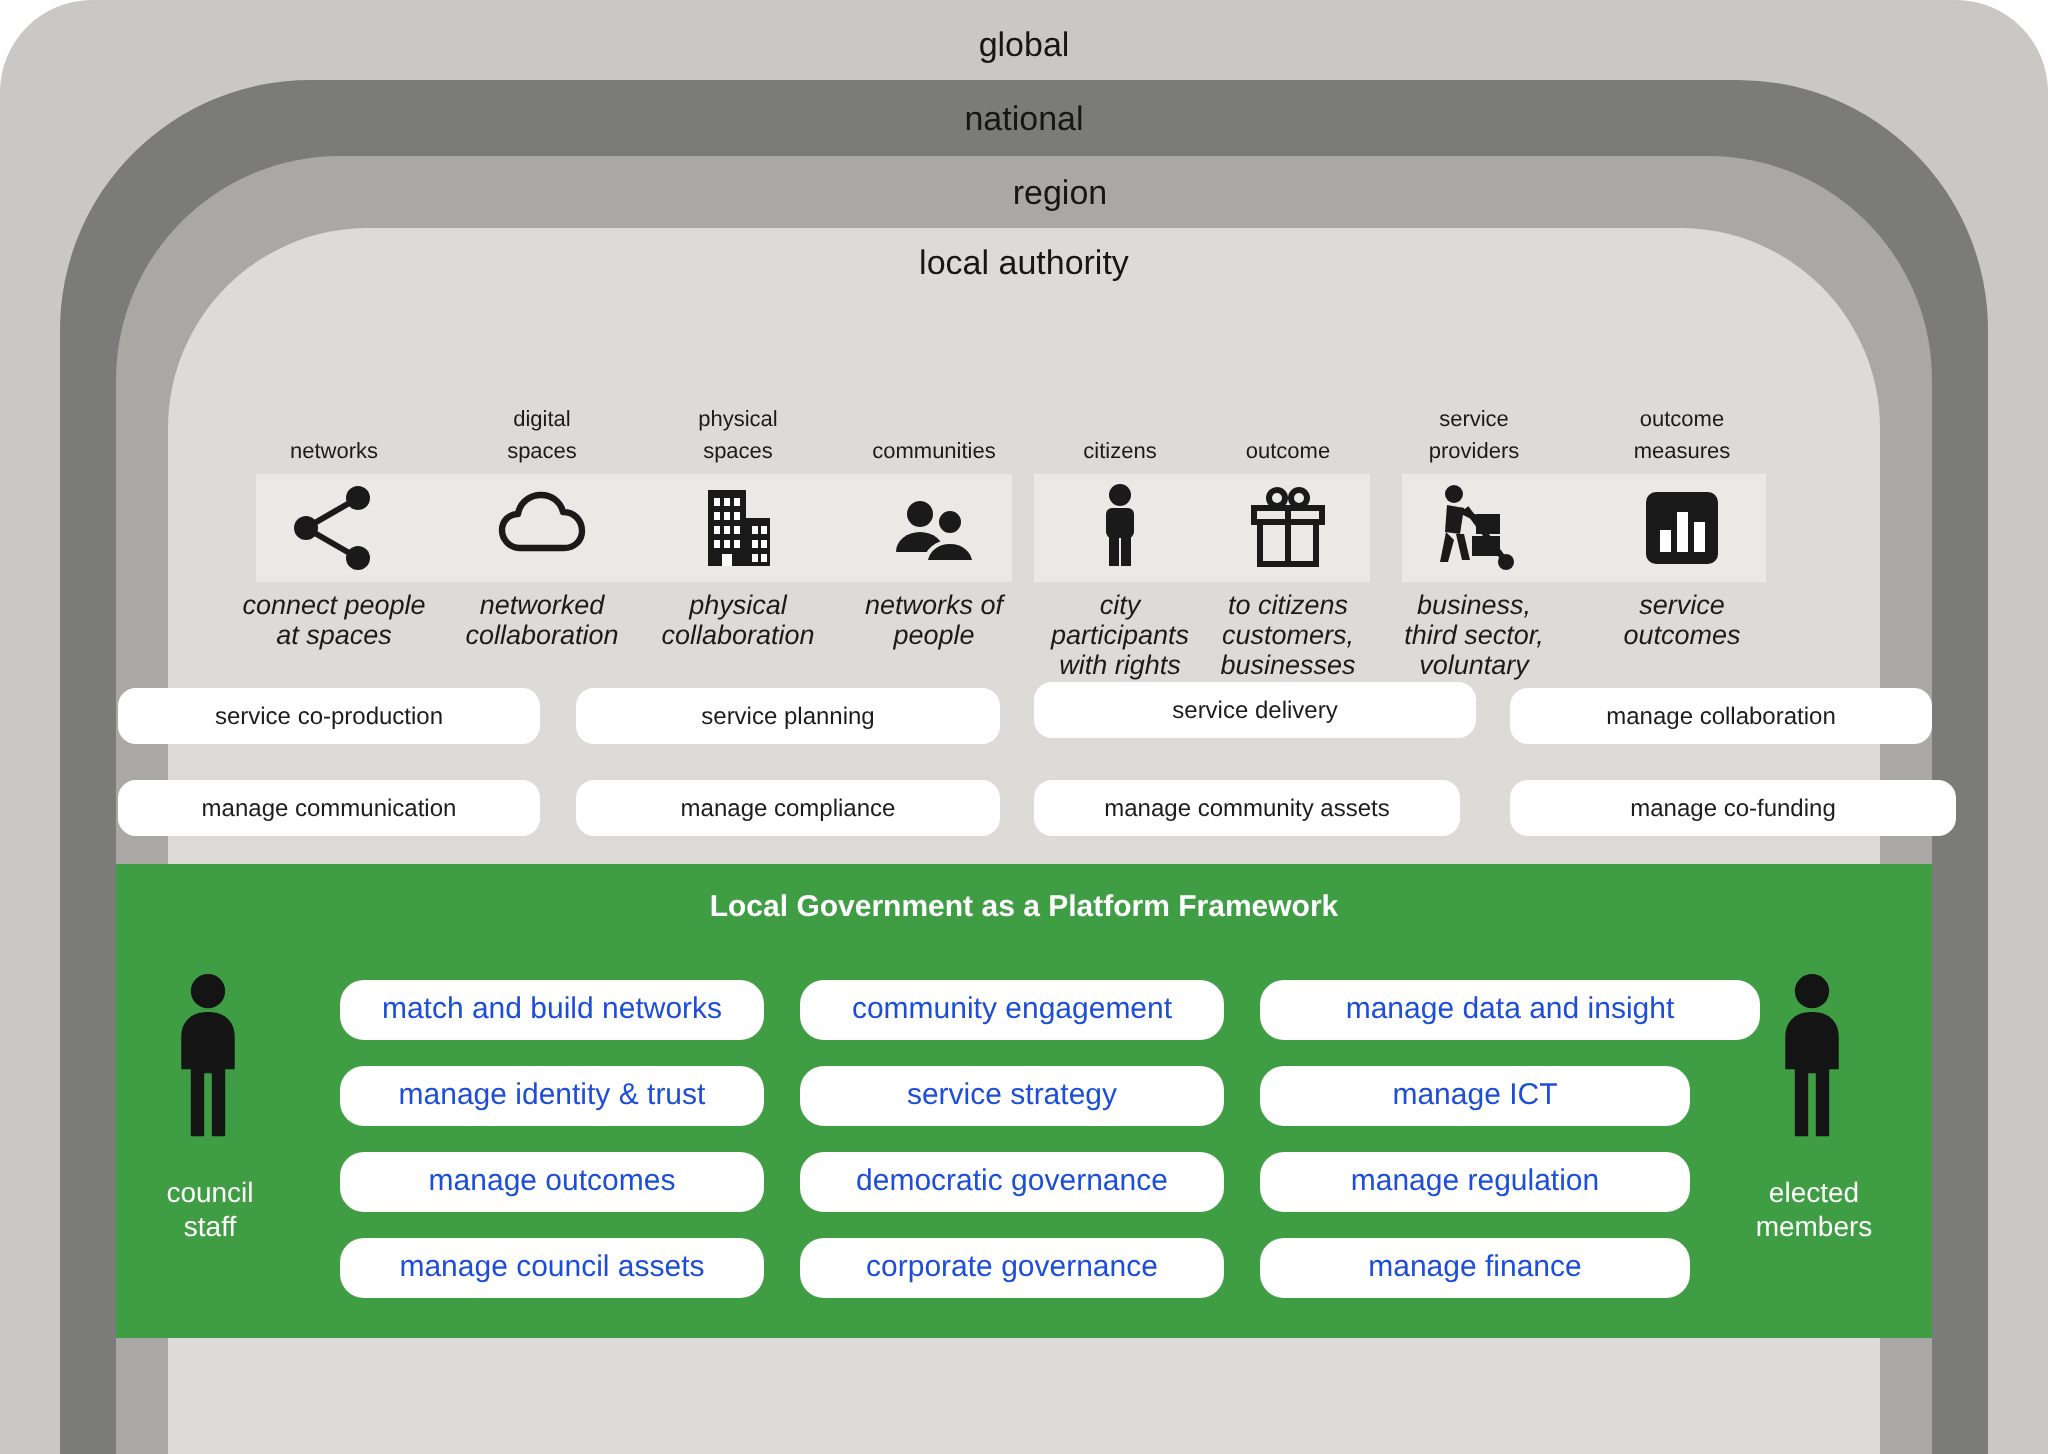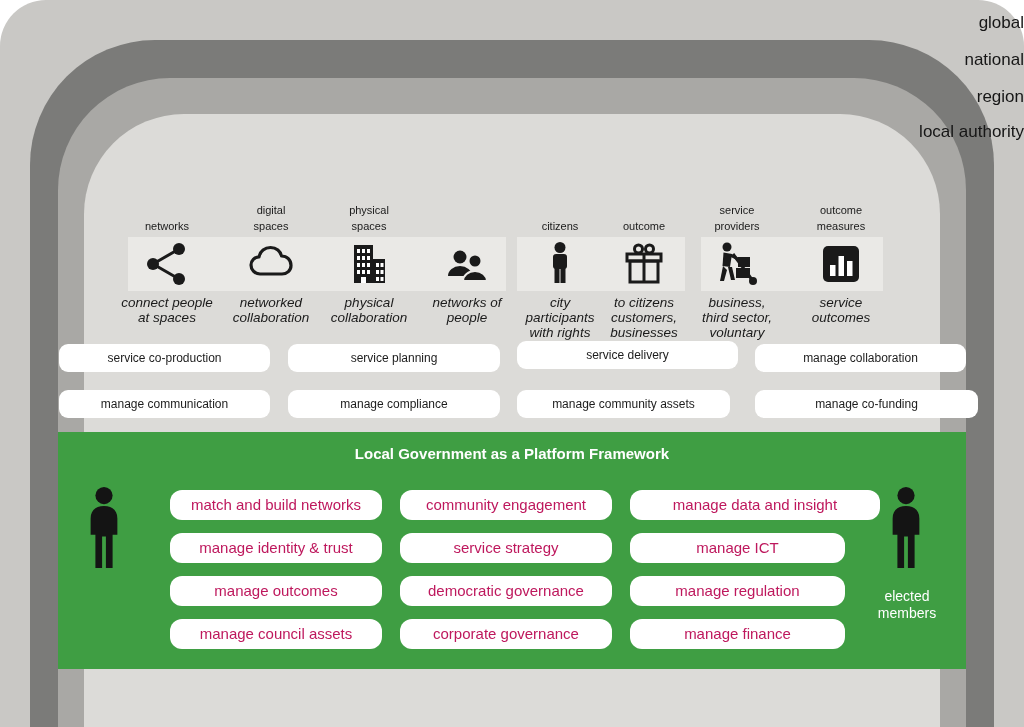--- a/index.html
+++ b/index.html
@@ -6,21 +6,21 @@
   .canvas{
     position:relative;width:1024px;height:727px;overflow:hidden;
     font-family:"Liberation Sans", sans-serif;color:#1a1a1a;background:#fff;
   }
   
   .band{position:absolute;bottom:0;}
   .band-global{left:0;right:0;top:0;background:#c9c8c5;border-radius:46px 46px 0 0;}
   .band-national{left:30px;right:30px;top:40px;background:#7b7b79;border-radius:125px 125px 0 0;}
   .band-region{left:58px;right:58px;top:78px;background:#a9a8a5;border-radius:112px 112px 0 0;}
   .band-local{left:84px;right:84px;top:114px;background:#dcdbd8;border-radius:100px 100px 0 0;}
-  .band-label{position:absolute;left:0;right:0;text-align:right;font-size:17px;color:#161616;}
+  .band-label{position:absolute;left:0;right:0;text-align:center;font-size:17px;color:#161616;}
   .lbl-global{top:13px;}
   .lbl-national{top:50px;}
   .lbl-region{top:87px;margin-left:36px;}
   .lbl-local{top:122px;}
 
   
   .icon-strip{position:absolute;top:237px;height:54px;background:#eae9e6;}
   .strip1{left:128px;width:378px;}
   .strip2{left:517px;width:168px;}
   .strip3{left:701px;width:182px;}
@@ -34,21 +34,21 @@
 
   
   .cap{position:absolute;height:28px;background:#fff;border-radius:9px;font-size:12px;
        line-height:28px;text-align:center;color:#1c1c1c;}
 
   
   .panel{position:absolute;left:58px;top:432px;width:908px;height:237px;background:#3f9e43;}
   .panel-title{position:absolute;top:13px;left:0;right:0;text-align:center;color:#fff;
                font-weight:bold;font-size:15px;}
   .gbtn{position:absolute;height:30px;background:#fff;border-radius:12px;font-size:15px;
-        line-height:30px;text-align:center;color:#be185d;}
+        line-height:30px;text-align:center;color:#1d4ed8;}
   .person{position:absolute;width:54px;height:84px;}
   .role-label{position:absolute;width:90px;text-align:center;color:#fff;font-size:14px;
               line-height:17px;white-space:pre-line;}
 </style>
 </head>
 <body>
 
 <div class="canvas">
 
   <div class="band band-global"></div>
@@ -114,20 +114,21 @@
         <rect x="31" y="30" width="3" height="4"></rect>
           <rect x="35.5" y="30" width="3" height="4"></rect>
         <rect x="31" y="37" width="3" height="4"></rect>
           <rect x="35.5" y="37" width="3" height="4"></rect>
       </g>
     </svg>
   </div>
   <div class="icap" style="left:311px">physical
 collaboration</div>
 
+  <div class="itop" style="left:412px">communities</div>
   <div class="iicon" style="left:443px">
     <svg width="48" height="48" viewBox="0 0 48 48">
       <g fill="#1a1a1a">
         <circle cx="17" cy="17" r="6.5"></circle>
         <path d="M5 36 a12 10 0 0 1 24 0 z"></path>
         <circle cx="32" cy="21" r="6.5" stroke="#eae9e6" stroke-width="2"></circle>
         <path d="M20 41 a12 10 0 0 1 24 0 z" stroke="#eae9e6" stroke-width="2"></path>
       </g>
     </svg>
   </div>
@@ -215,20 +216,22 @@
     <div class="panel-title">Local Government as a Platform Framework</div>
 
     <div class="person" style="left:19px;top:54px">
       <svg width="54" height="84" viewBox="0 0 56 88">
         <g fill="#141414">
           <circle cx="28" cy="10" r="9"></circle>
           <path d="M28 21 c9 0 14 5 14 13 v17 h-5 v35 h-7 v-33 h-4 v33 h-7 v-35 h-5 v-17 c0-8 5-13 14-13 z"></path>
         </g>
       </svg>
     </div>
+    <div class="role-label" style="left:2px;top:156px">council
+staff</div>
 
     <div class="person" style="left:821px;top:54px">
       <svg width="54" height="84" viewBox="0 0 56 88">
         <g fill="#141414">
           <circle cx="28" cy="10" r="9"></circle>
           <path d="M28 21 c9 0 14 5 14 13 v17 h-5 v35 h-7 v-33 h-4 v33 h-7 v-35 h-5 v-17 c0-8 5-13 14-13 z"></path>
         </g>
       </svg>
     </div>
     <div class="role-label" style="left:804px;top:156px">elected

